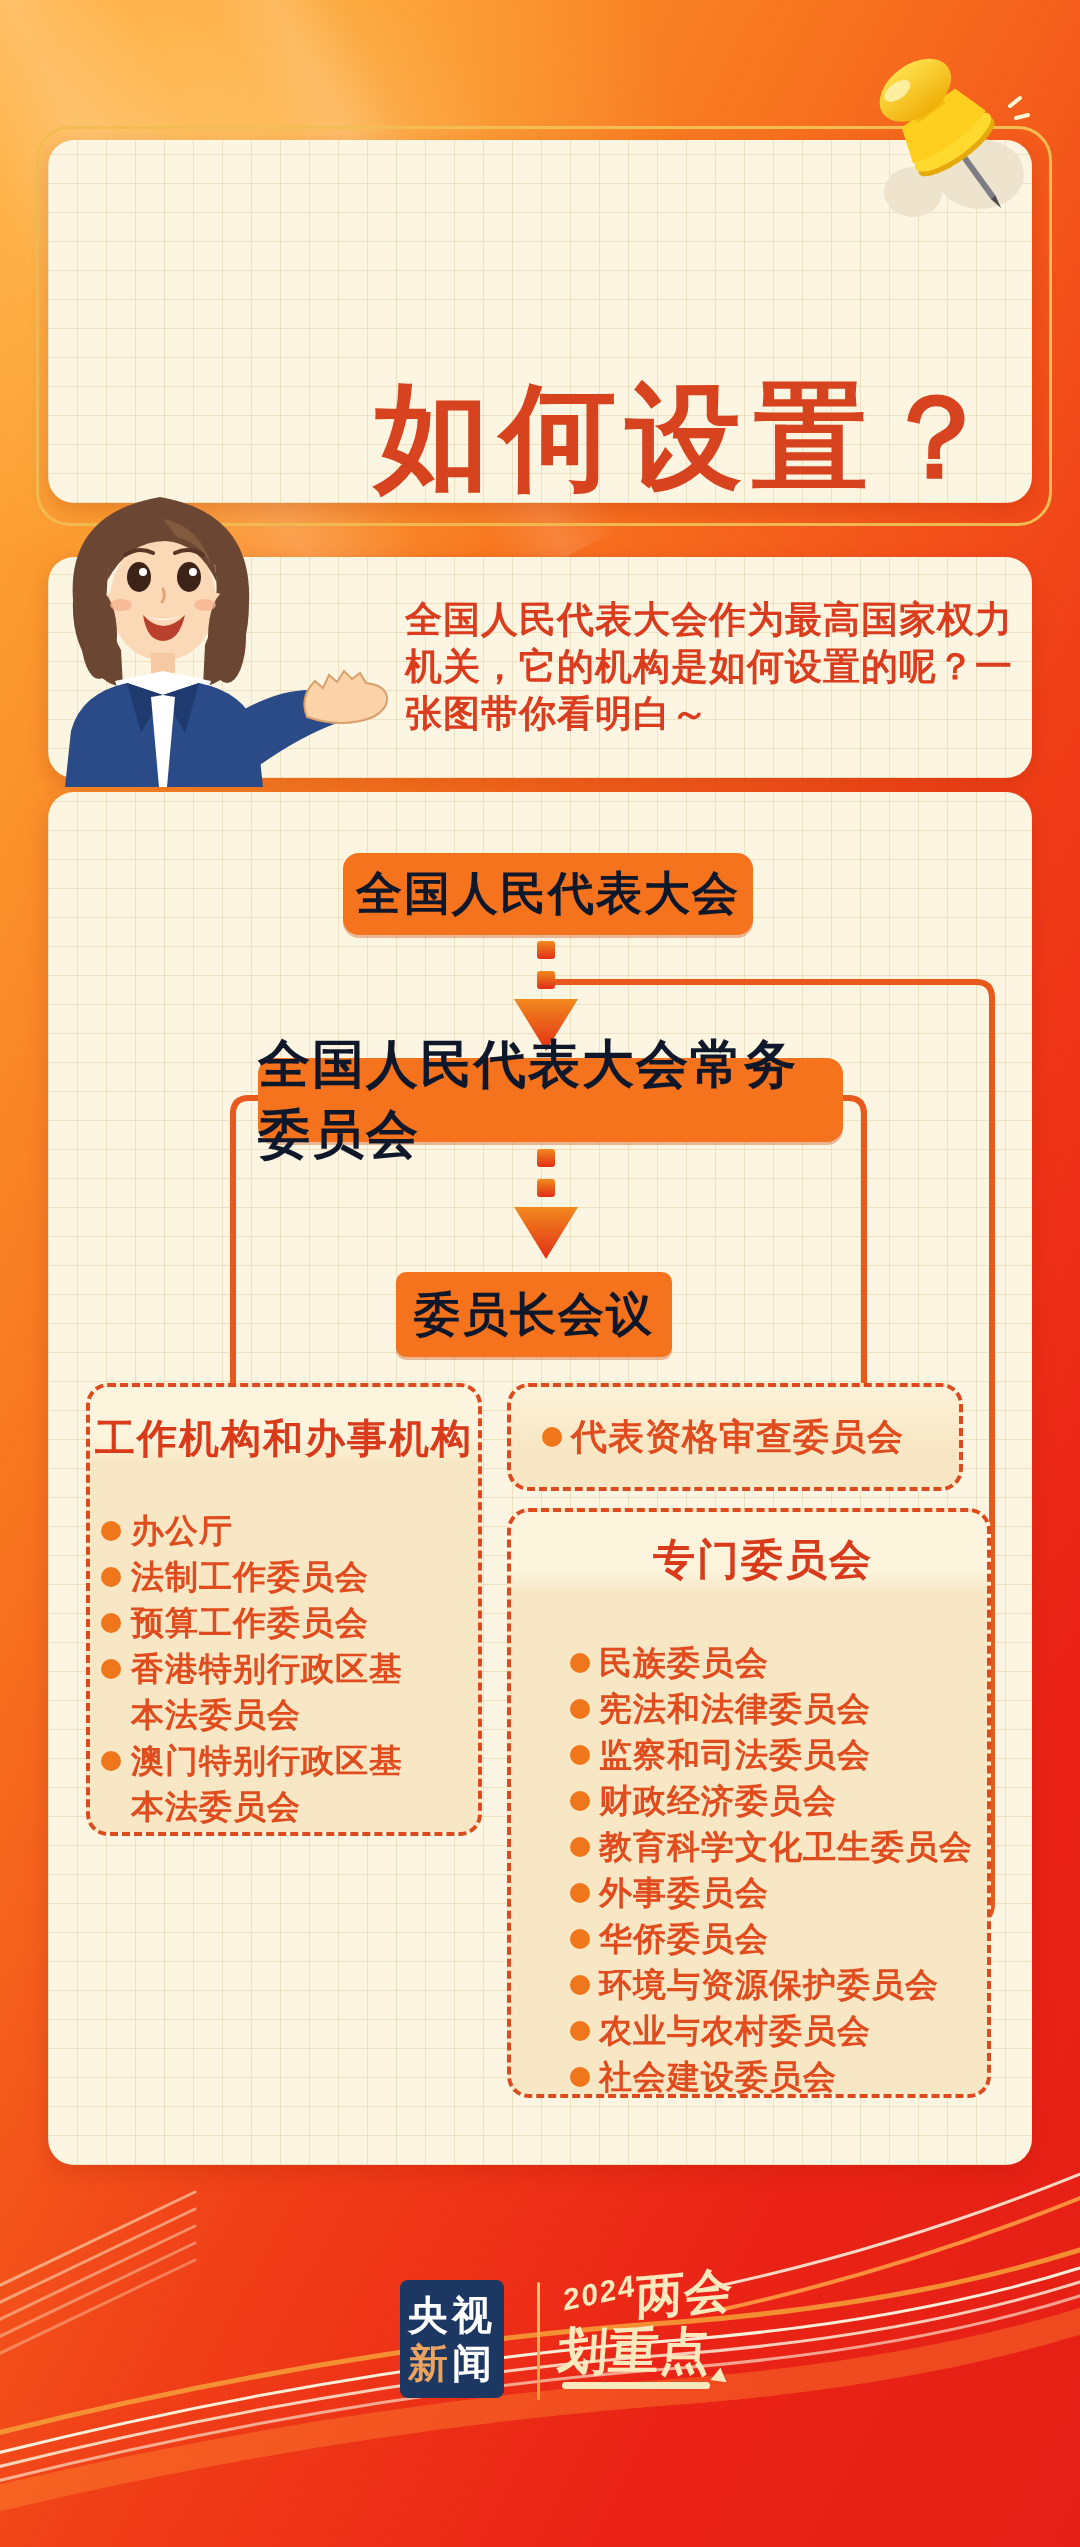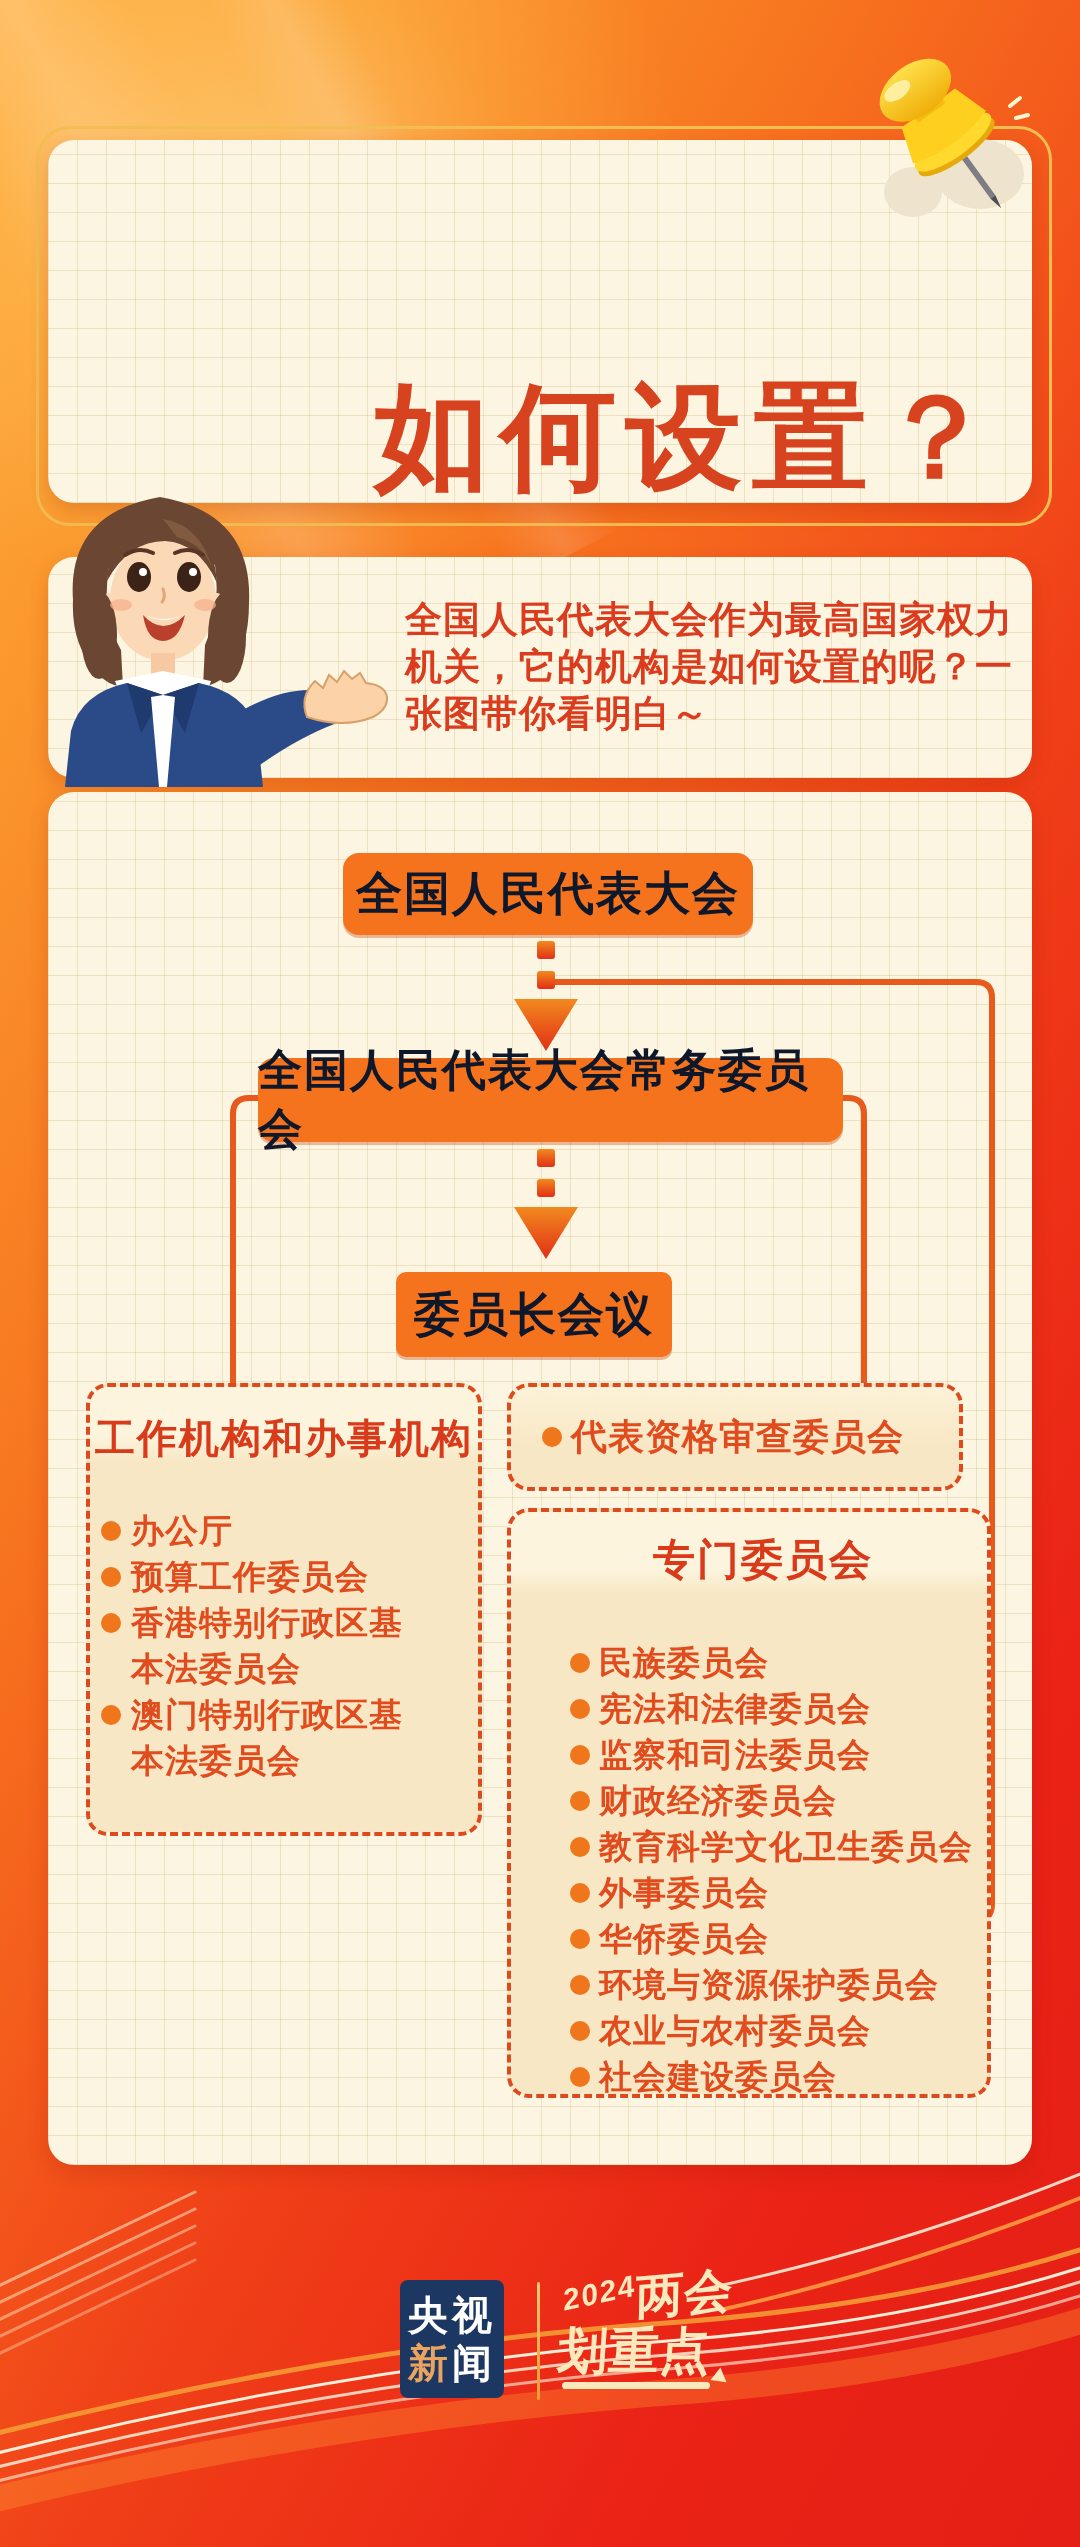--- a/index.html
+++ b/index.html
@@ -31,21 +31,21 @@
   .title-line1{left:85px;top:198px;}
   .title-line2{left:374px;top:344px;margin-top:35px;}
 
   .speech-text{position:absolute;left:405px;top:596px;color:#da3c1d;font-weight:700;
     font-size:37px;line-height:47px;letter-spacing:1px;white-space:nowrap;}
 
   .node{position:absolute;background:#f5731d;border-radius:16px;color:#0f172a;font-weight:900;
     display:flex;align-items:center;justify-content:center;letter-spacing:2px;
     box-shadow:0 3px 0 rgba(200,70,10,.35);}
   .node-npc{left:343px;top:853px;width:410px;height:82px;font-size:46px;}
-  .node-sc{left:258px;top:1058px;width:585px;height:84px;font-size:44px;}
+  .node-sc{left:258px;top:1058px;width:585px;height:84px;font-size:52px;}
   .node-cm{left:396px;top:1272px;width:276px;height:85px;font-size:46px;border-radius:10px;}
 
   .dashed-box{position:absolute;border:4px dashed #dc4a1e;border-radius:22px;
     background:linear-gradient(180deg,#fcf4dd 0%,#fcf4dd 11%,#f8e7c4 17%,#f8e7c4 100%);}
   .left-box{left:86px;top:1383px;width:388px;height:445px;}
   .cred-box{left:507px;top:1383px;width:448px;height:100px;
     background:linear-gradient(180deg,#fcf2d8 0%,#f8e7c4 60%);}
   .special-box{left:507px;top:1508px;width:448px;height:582px;
     background:linear-gradient(180deg,#fcf4dd 0%,#fcf4dd 10%,#f8e7c4 14%,#f8e7c4 100%);padding-left:28px;}
   .box-title{margin:0;color:#d93a1a;font-weight:900;text-align:center;letter-spacing:2px;}
@@ -151,20 +151,21 @@
   </svg>
 
   <div class="node node-npc">全国人民代表大会</div>
   <div class="node node-sc">全国人民代表大会常务委员会</div>
   <div class="node node-cm">委员长会议</div>
 
   <div class="dashed-box left-box">
     <h3 class="box-title">工作机构和办事机构</h3>
     <ul class="org-list">
       <li>办公厅</li>
+      <li>法制工作委员会</li>
       <li>预算工作委员会</li>
       <li>香港特别行政区基本法委员会</li>
       <li>澳门特别行政区基本法委员会</li>
     </ul>
   </div>
 
   <div class="dashed-box cred-box">
     <div class="cred-row">代表资格审查委员会</div>
   </div>
 

